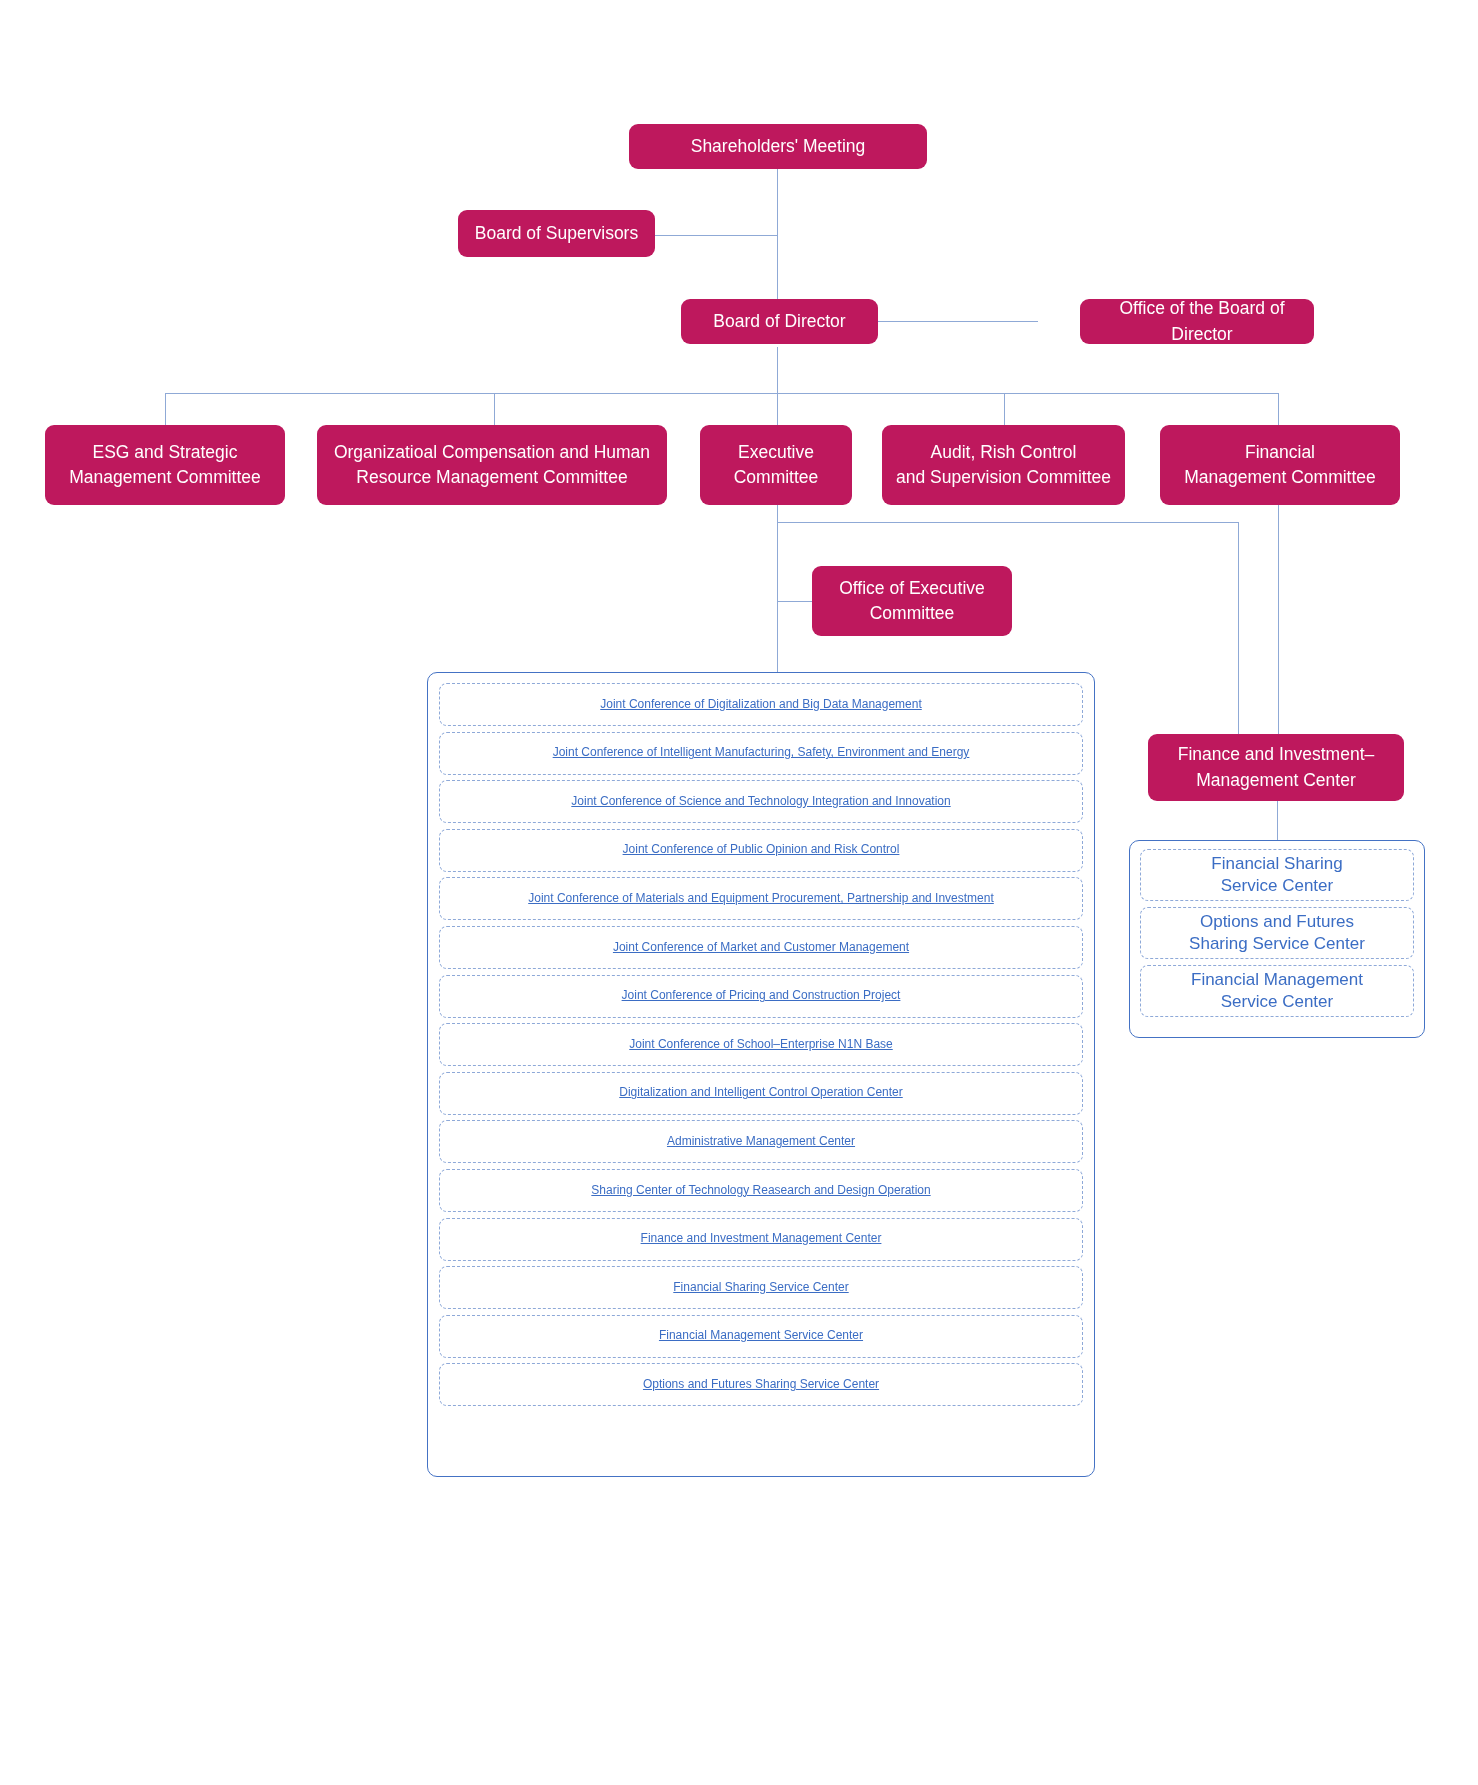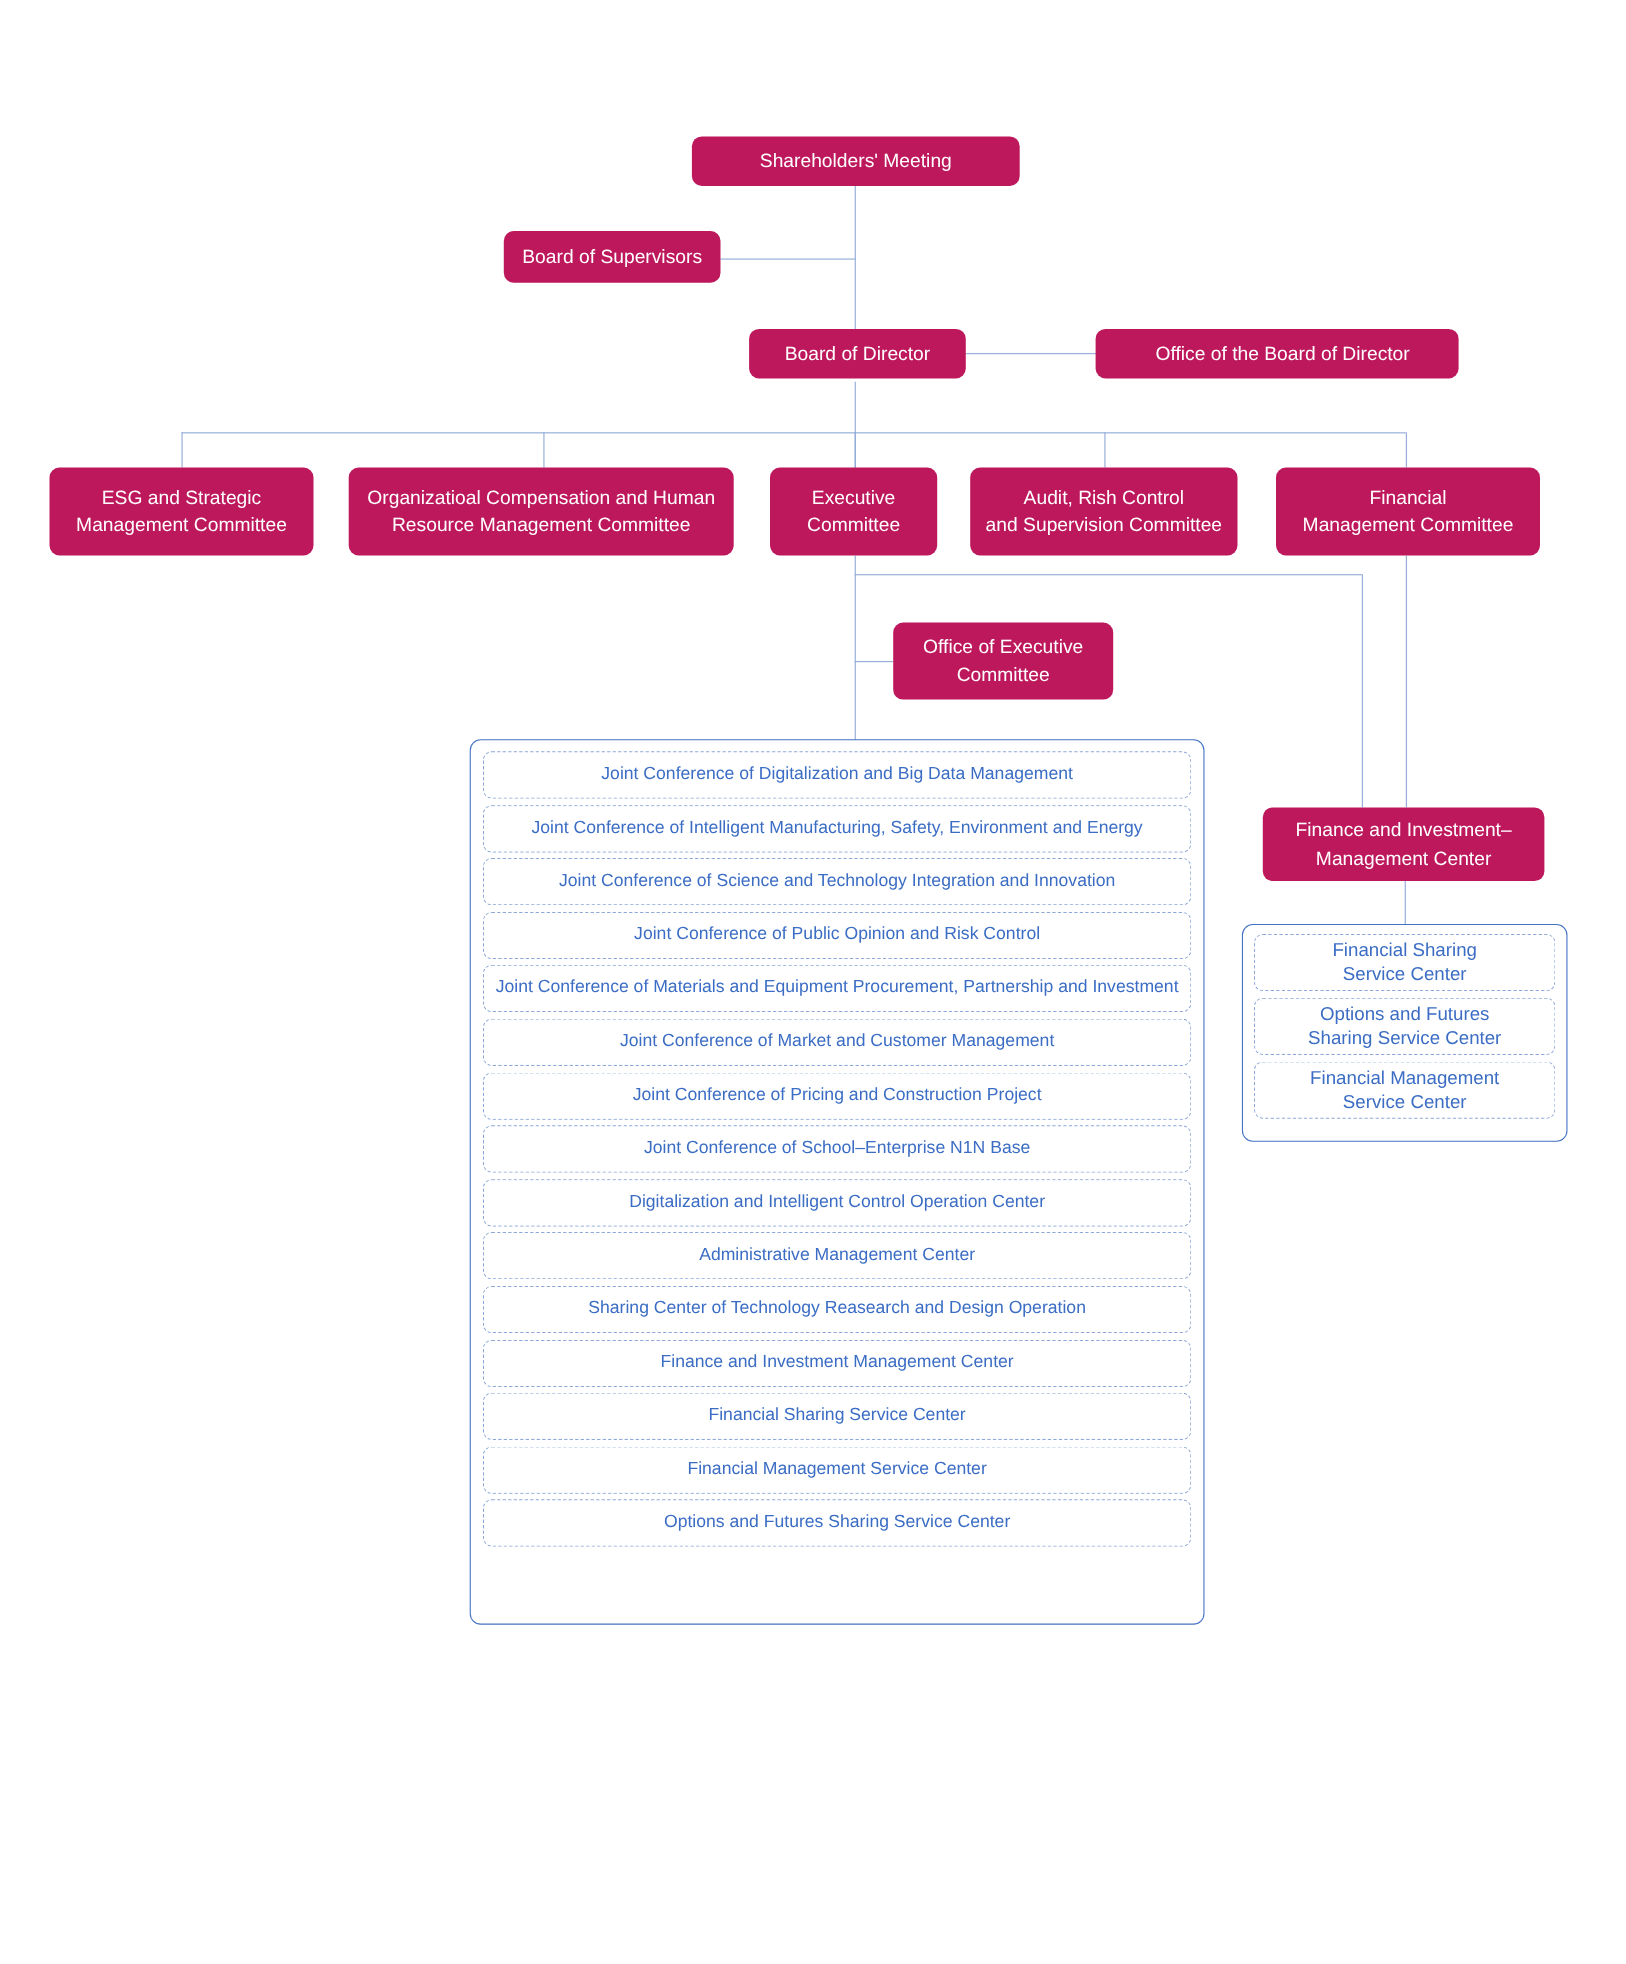--- a/index.html
+++ b/index.html
@@ -70,22 +70,23 @@
   
   #center-group{
     left:427px; top:672px; width:668px; height:805px;
     padding:10px 11px;
     justify-content:flex-start;
   }
   #center-group .dashed-item{
     width:100%;
     height:43px;
     margin-bottom:5.6px;
-    font-size:16px;
+    font-size:12px;
     line-height:1.3;
+    text-decoration:underline;
   }
   #center-group .dashed-item:last-child{margin-bottom:0;}
 
   
   #finance-group{
     left:1129px; top:840px; width:296px; height:198px;
     padding:8px 10px;
     justify-content:flex-start;
   }
   #finance-group .dashed-item{
@@ -128,21 +129,21 @@
   <div class="ln lnv" style="left:1278px; top:505px; height:229px;"></div>
 
   <div class="ln lnv" style="left:1277px; top:800px; height:41px;"></div>
 
   <div class="node" style="left:629px; top:124px; width:298px; height:45px;">Shareholders' Meeting</div>
 
   <div class="node" style="left:458px; top:210px; width:197px; height:47px;">Board of Supervisors</div>
 
   <div class="node" style="left:681px; top:299px; width:197px; height:45px;text-align:right;">Board of Director</div>
 
-  <div class="node" style="left:996px; top:299px; width:330px; height:45px;padding-left:20px;">Office of the Board of Director</div>
+  <div class="node" style="left:1080px; top:299px; width:234px; height:45px;padding-left:20px;">Office of the Board of Director</div>
 
   <div class="node" style="left:45px; top:425px; width:240px; height:80px;">ESG and Strategic
 Management Committee</div>
 
   <div class="node" style="left:317px; top:425px; width:350px; height:80px;">Organizatioal Compensation and Human
 Resource Management Committee</div>
 
   <div class="node" style="left:700px; top:425px; width:152px; height:80px;">Executive
 Committee</div>
 

